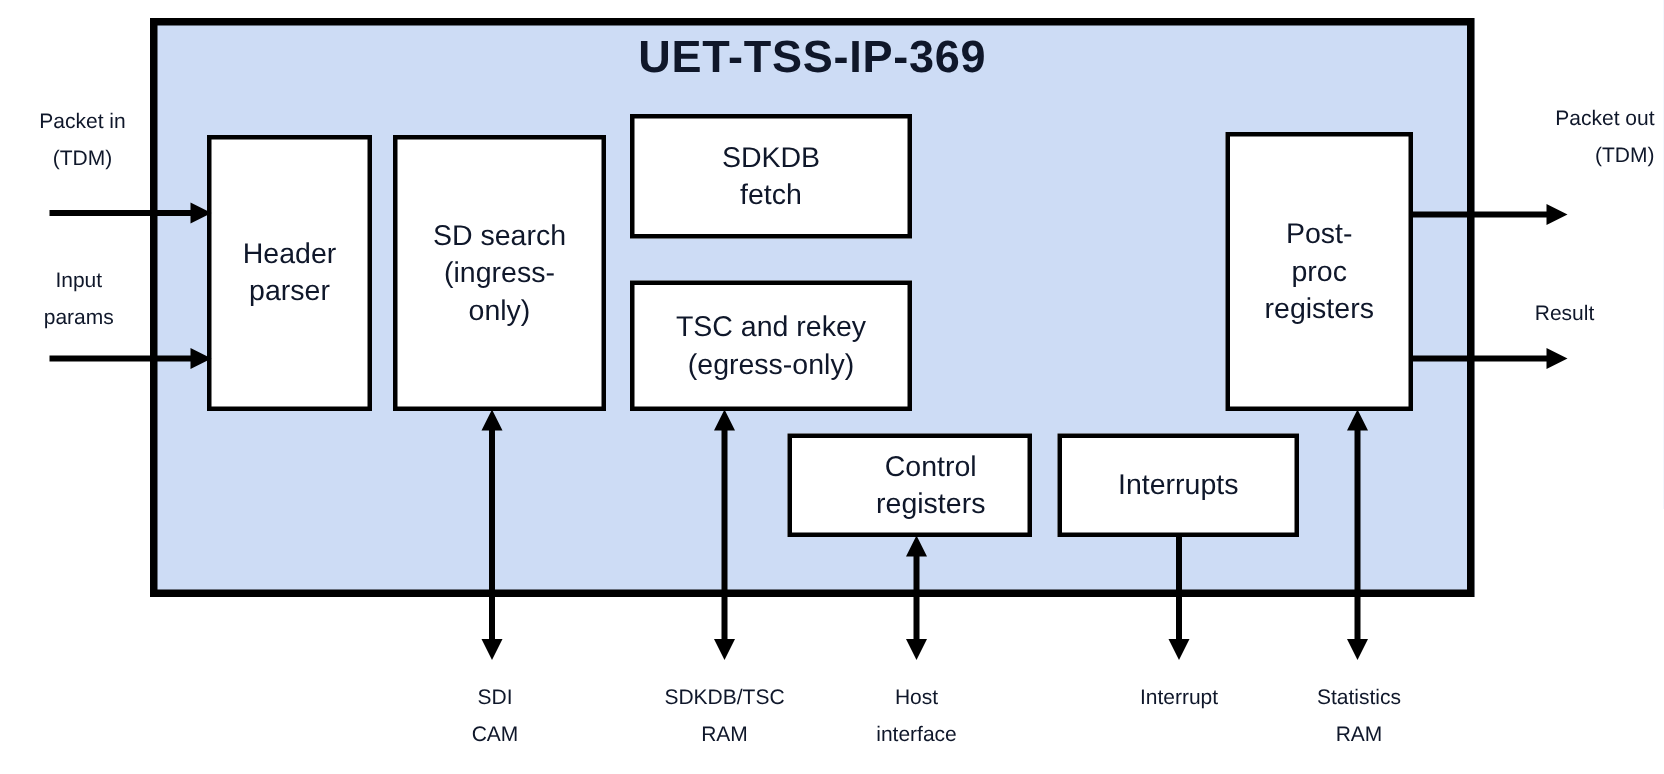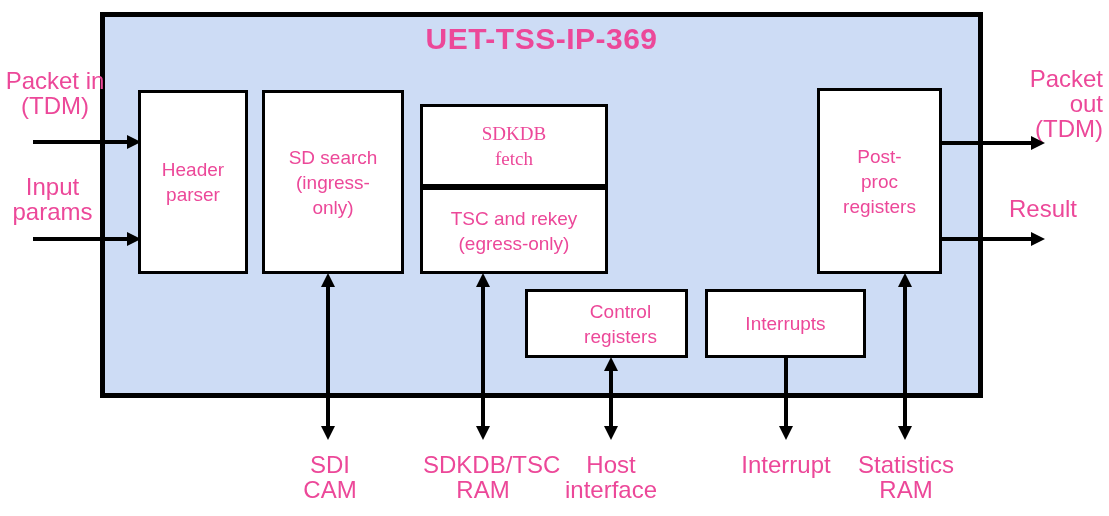--- a/index.html
+++ b/index.html
@@ -13,21 +13,21 @@
     background: #ffffff;
     width: 1109px;
     height: 516px;
     overflow: hidden;
   }
   .canvas {
     position: relative;
     width: 1109px;
     height: 516px;
     background: #ffffff;
-    color: #ec4899;
+    color: #0f172a;
   }
   .container {
     position: absolute;
     left: 100px; top: 12px;
     width: 883px; height: 386px;
     background: var(--fill, #CDDCF5);
     border: 5px solid var(--line, #000);
   }
   .title {
     position: absolute;
@@ -46,21 +46,21 @@
     align-items: center;
     justify-content: center;
     text-align: center;
     font-size: 19px;
     line-height: 25px;
     white-space: pre-line;
   }
   .portlabel {
     position: absolute;
     text-align: center;
-    font-size: 24px;
+    font-size: 14px;
     line-height: 25px;
     white-space: pre-line;
   }
   .hline { position: absolute; height: 4px; background: var(--line, #000); }
   .vline { position: absolute; width: 4px; background: var(--line, #000); }
   .tri-r {
     position: absolute; width: 0; height: 0;
     border-top: 7px solid transparent;
     border-bottom: 7px solid transparent;
     border-left: 14px solid var(--line, #000);
@@ -88,21 +88,21 @@
 
   <div class="block" style="left:138px;top:90px;width:110px;height:184px;">
     <span>Header
 parser</span>
   </div>
   <div class="block" style="left:262px;top:90px;width:142px;height:184px;">
     <span>SD search
 (ingress-
 only)</span>
   </div>
-  <div class="block" style="left:420px;top:104px;width:188px;height:83px;font-family:Liberation Serif, serif;">
+  <div class="block" style="left:420px;top:76px;width:188px;height:83px;">
     <span>SDKDB
 fetch</span>
   </div>
   <div class="block" style="left:420px;top:187px;width:188px;height:87px;">
     <span>TSC and rekey
 (egress-only)</span>
   </div>
   <div class="block" style="left:817px;top:88px;width:125px;height:186px;">
     <span>Post-
 proc

